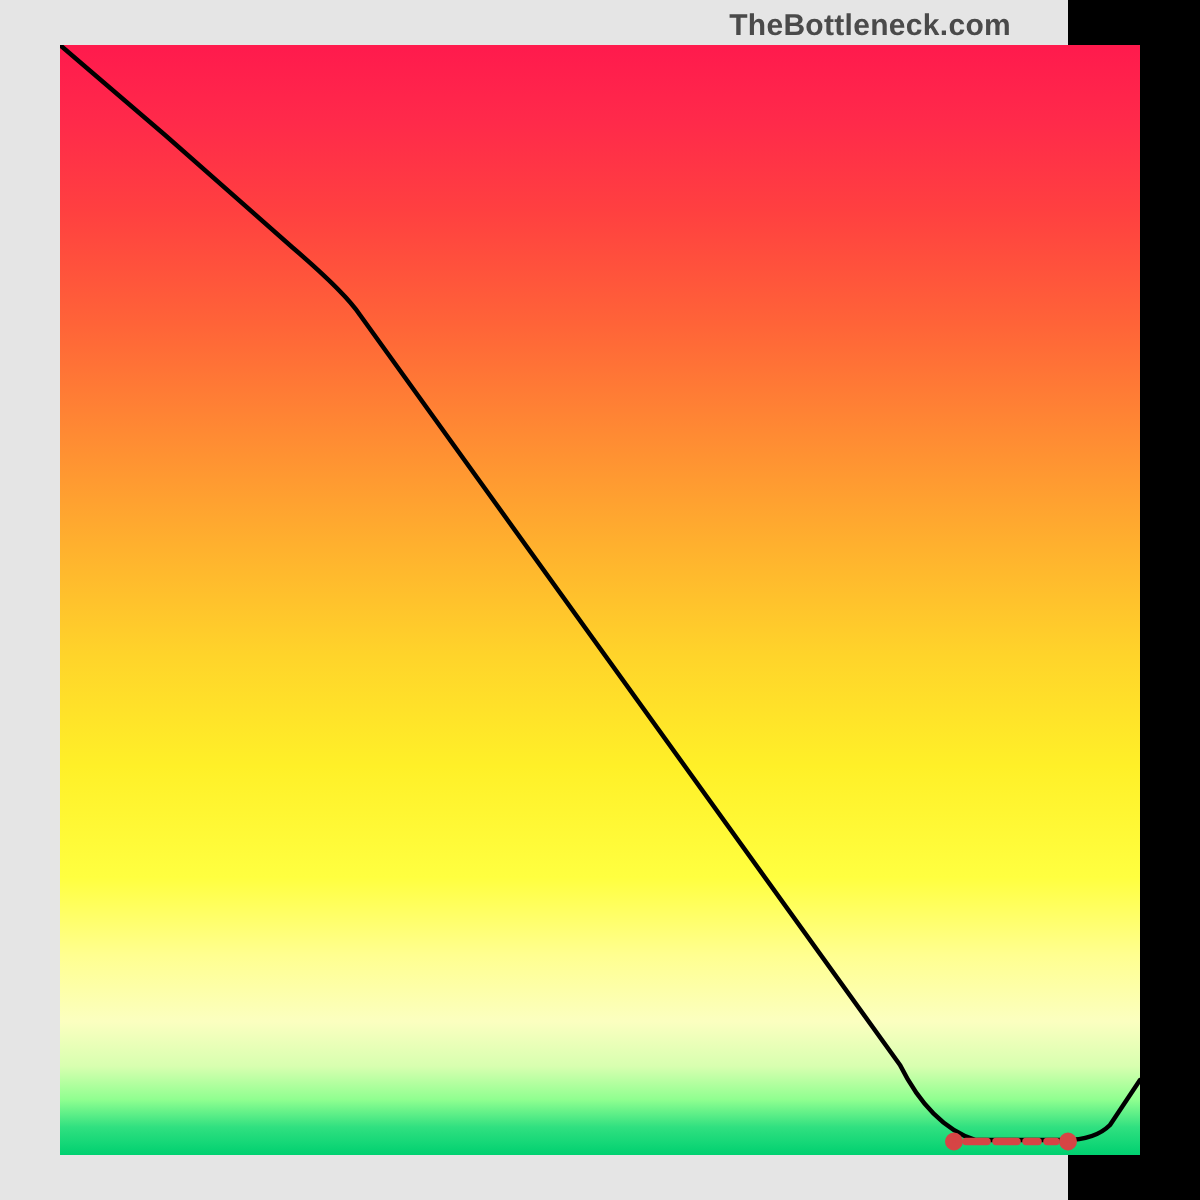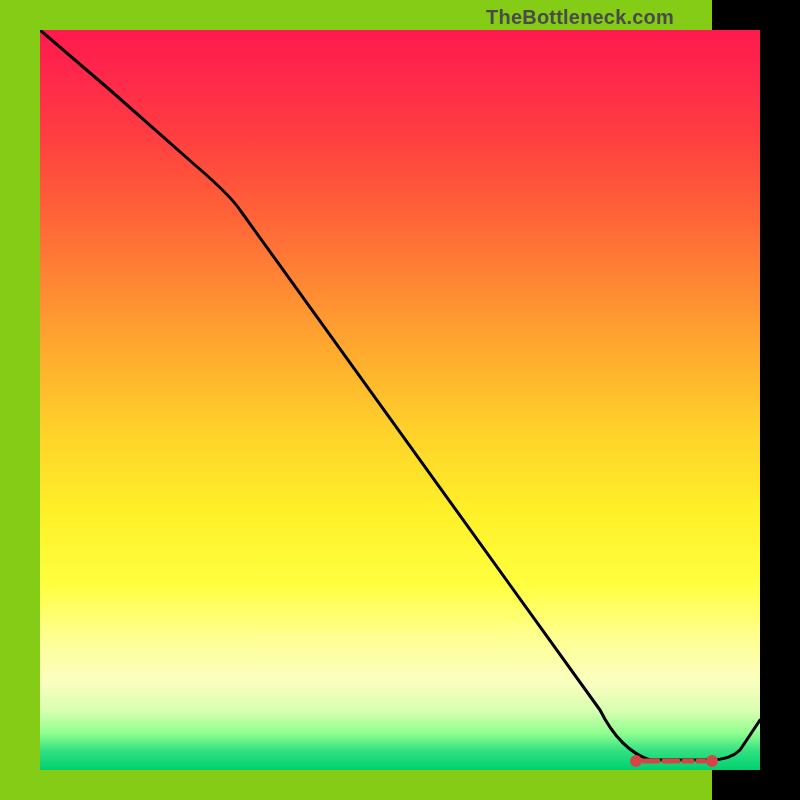--- a/index.html
+++ b/index.html
@@ -8,21 +8,21 @@
     width: 800px;
     height: 800px;
     background: #000;
     overflow: hidden;
     font-family: Arial, Helvetica, sans-serif;
   }
   .frame {
     position: relative;
     width: 712px;
     height: 800px;
-    background: #84cc16;
+    background: #e5e5e5;
   }
   .plot-area {
     position: absolute;
     left: 40px;
     top: 30px;
     width: 720px;
     height: 740px;
     background: linear-gradient(
       to bottom,
       #ff1a4d 0%,

